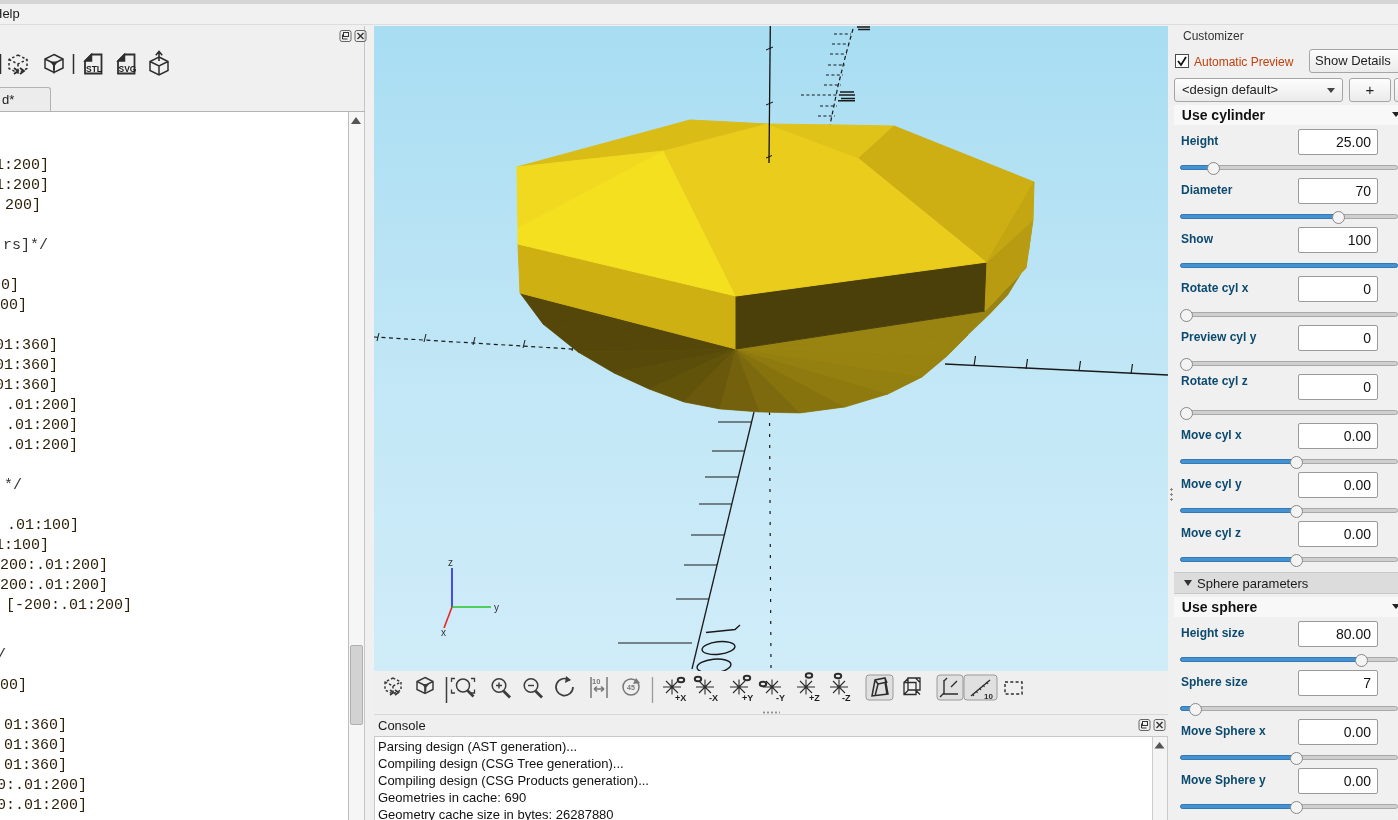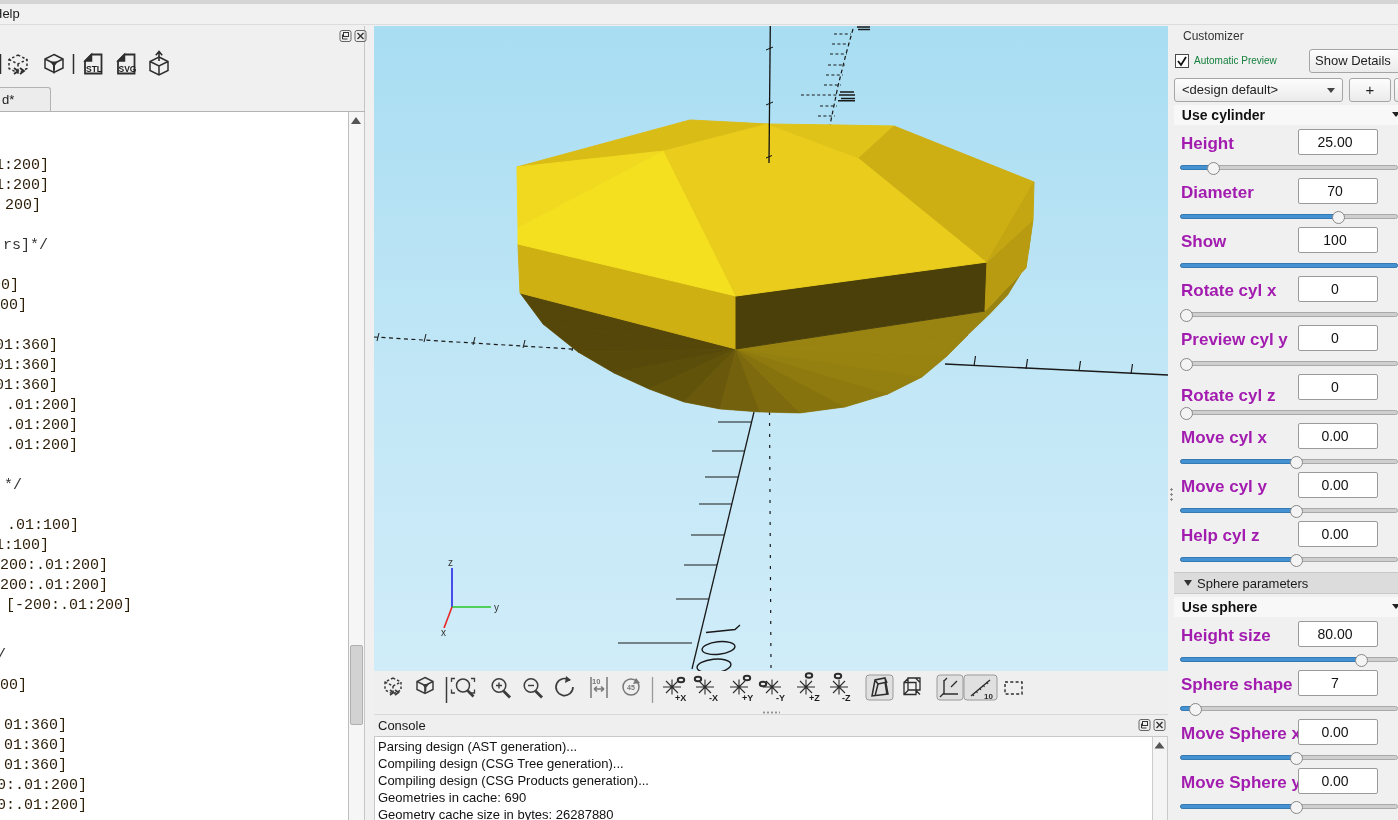--- a/index.html
+++ b/index.html
@@ -1,18 +1,18 @@
 <!DOCTYPE html>
 <html><head><meta charset="utf-8"><style>
 *{margin:0;padding:0;box-sizing:border-box}
 html,body{width:1398px;height:820px;overflow:hidden;background:#f0f0f0;font-family:"Liberation Sans",sans-serif}
 .ab{position:absolute}
 .code{position:absolute;font-family:"Liberation Mono",monospace;font-size:15px;line-height:20px;color:#2b1d06;white-space:pre}
-.blab{font-weight:bold;font-size:17px;color:#a21caf}
-.vbox{position:absolute;left:1298px;width:80px;height:26px;background:#fff;border:1px solid #9a9a9a;border-radius:2px;font-size:14px;color:#111;text-align:center;padding-right:6px;line-height:24px}
+.blab{font-weight:bold;font-size:12px;color:#0c4a6e}
+.vbox{position:absolute;left:1298px;width:80px;height:26px;background:#fff;border:1px solid #9a9a9a;border-radius:2px;font-size:14px;color:#111;text-align:right;padding-right:6px;line-height:24px}
 .track{position:absolute;left:1180px;width:218px;height:5px;background:#cfcfcf;border:1px solid #a9a9a9;border-radius:3px}
 .bfill{position:absolute;left:1180px;height:5px;background:#4492d1;border:1px solid #3579b5;border-radius:3px;box-sizing:border-box}
 .hdl{position:absolute;width:13px;height:13px;background:#f4f4f4;border:1px solid #888;border-radius:7px}
 .grow{position:absolute;left:1174px;width:230px;height:20px;background:#f8f8f8;font-weight:bold;font-size:14px;color:#111;line-height:20px}
 .btn{position:absolute;background:linear-gradient(#fdfdfd,#ebebeb);border:1px solid #a5a5a5;border-radius:3px;font-size:13px;color:#222;text-align:center}
 </style></head>
 <body>
 
 <div class="ab" style="left:0;top:0;width:1398px;height:4px;background:#d5d5d5"></div>
 <div class="ab" style="left:0;top:4px;width:1398px;height:21px;background:#f1f1f1"></div>
@@ -262,21 +262,21 @@
 <div class="ab" style="left:1152px;top:737px;width:15px;height:83px;background:#f4f4f4;border-left:1px solid #ccc"></div>
 <svg class="ab" style="left:1152px;top:739px" width="15" height="13" viewBox="0 0 15 13">
     <path d="M7.5,3 l5,6.5 h-10 z" fill="#555"></path>
   </svg>
 
 <div class="ab" style="left:1183px;top:29px;font-size:12px;color:#333">Customizer</div>
 <svg class="ab" style="left:1175px;top:54px" width="14" height="14" viewBox="0 0 14 14">
     <rect x="0.5" y="0.5" width="13" height="13" fill="#fff" stroke="#4a4a4a"></rect>
     <path d="M3,7 l3,4 5,-8" fill="none" stroke="#111" stroke-width="1.8"></path>
   </svg>
-<div class="ab" style="left:1194px;top:55px;font-size:10px;color:#15803d">Automatic Preview</div>
+<div class="ab" style="left:1194px;top:55px;font-size:12px;color:#c2410c">Automatic Preview</div>
 <div class="btn" style="left:1309px;top:49px;width:95px;height:24px;line-height:22px;text-align:left;padding-left:5px">Show Details</div>
 <div class="btn" style="left:1174px;top:78px;width:169px;height:24px;text-align:left;padding-left:7px;line-height:22px">&lt;design default&gt;</div>
 <div class="ab" style="left:1327px;top:88px;width:0;height:0;border-left:4.5px solid transparent;border-right:4.5px solid transparent;border-top:5px solid #444"></div>
 <div class="btn" style="left:1349px;top:78px;width:42px;height:24px;line-height:22px;font-size:15px">+</div>
 <div class="btn" style="left:1394px;top:78px;width:10px;height:24px"></div>
 <div class="grow" style="top:105px">&nbsp;&nbsp;Use cylinder</div>
 <div class="ab" style="left:1392px;top:112px;width:0;height:0;border-left:4px solid transparent;border-right:4px solid transparent;border-top:5px solid #222"></div>
 
 <div class="ab blab" style="left:1181px;top:134px">Height</div>
 <div class="vbox" style="top:129px">25.00</div>
@@ -293,52 +293,52 @@
 <div class="track" style="top:263px"></div>
 <div class="bfill" style="top:263px;width:218px"></div>
 <div class="ab blab" style="left:1181px;top:281px">Rotate cyl x</div>
 <div class="vbox" style="top:276px">0</div>
 <div class="track" style="top:312px"></div>
 <div class="hdl" style="left:1179.5px;top:308.5px"></div>
 <div class="ab blab" style="left:1181px;top:330px">Preview cyl y</div>
 <div class="vbox" style="top:325px">0</div>
 <div class="track" style="top:361px"></div>
 <div class="hdl" style="left:1179.5px;top:357.5px"></div>
-<div class="ab blab" style="left:1181px;top:386px">Rotate cyl z</div>
+<div class="ab blab" style="left:1181px;top:374px">Rotate cyl z</div>
 <div class="vbox" style="top:374px">0</div>
 <div class="track" style="top:410px"></div>
 <div class="hdl" style="left:1179.5px;top:406.5px"></div>
 <div class="ab blab" style="left:1181px;top:428px">Move cyl x</div>
 <div class="vbox" style="top:423px">0.00</div>
 <div class="track" style="top:459px"></div>
 <div class="bfill" style="top:459px;width:116px"></div>
 <div class="hdl" style="left:1289.5px;top:455.5px"></div>
 <div class="ab blab" style="left:1181px;top:477px">Move cyl y</div>
 <div class="vbox" style="top:472px">0.00</div>
 <div class="track" style="top:508px"></div>
 <div class="bfill" style="top:508px;width:116px"></div>
 <div class="hdl" style="left:1289.5px;top:504.5px"></div>
-<div class="ab blab" style="left:1181px;top:526px">Help cyl z</div>
+<div class="ab blab" style="left:1181px;top:526px">Move cyl z</div>
 <div class="vbox" style="top:521px">0.00</div>
 <div class="track" style="top:557px"></div>
 <div class="bfill" style="top:557px;width:116px"></div>
 <div class="hdl" style="left:1289.5px;top:553.5px"></div>
 
 <div class="ab" style="left:1174px;top:572px;width:230px;height:22px;background:#dcdcdc;border-top:1px solid #c8c8c8;border-bottom:1px solid #c8c8c8"></div>
 <div class="ab" style="left:1184px;top:580px;width:0;height:0;border-left:4.5px solid transparent;border-right:4.5px solid transparent;border-top:6px solid #333"></div>
 <div class="ab" style="left:1197px;top:576px;font-size:13px;color:#1a1a1a">Sphere parameters</div>
 <div class="grow" style="top:597px">&nbsp;&nbsp;Use sphere</div>
 <div class="ab" style="left:1392px;top:604px;width:0;height:0;border-left:4px solid transparent;border-right:4px solid transparent;border-top:5px solid #222"></div>
 
 <div class="ab blab" style="left:1181px;top:626px">Height size</div>
 <div class="vbox" style="top:621px">80.00</div>
 <div class="track" style="top:657px"></div>
 <div class="bfill" style="top:657px;width:181px"></div>
 <div class="hdl" style="left:1354.5px;top:653.5px"></div>
-<div class="ab blab" style="left:1181px;top:675px">Sphere shape</div>
+<div class="ab blab" style="left:1181px;top:675px">Sphere size</div>
 <div class="vbox" style="top:670px">7</div>
 <div class="track" style="top:706px"></div>
 <div class="bfill" style="top:706px;width:15px"></div>
 <div class="hdl" style="left:1188.5px;top:702.5px"></div>
 <div class="ab blab" style="left:1181px;top:724px">Move Sphere x</div>
 <div class="vbox" style="top:719px">0.00</div>
 <div class="track" style="top:755px"></div>
 <div class="bfill" style="top:755px;width:116px"></div>
 <div class="hdl" style="left:1289.5px;top:751.5px"></div>
 <div class="ab blab" style="left:1181px;top:773px">Move Sphere y</div>

